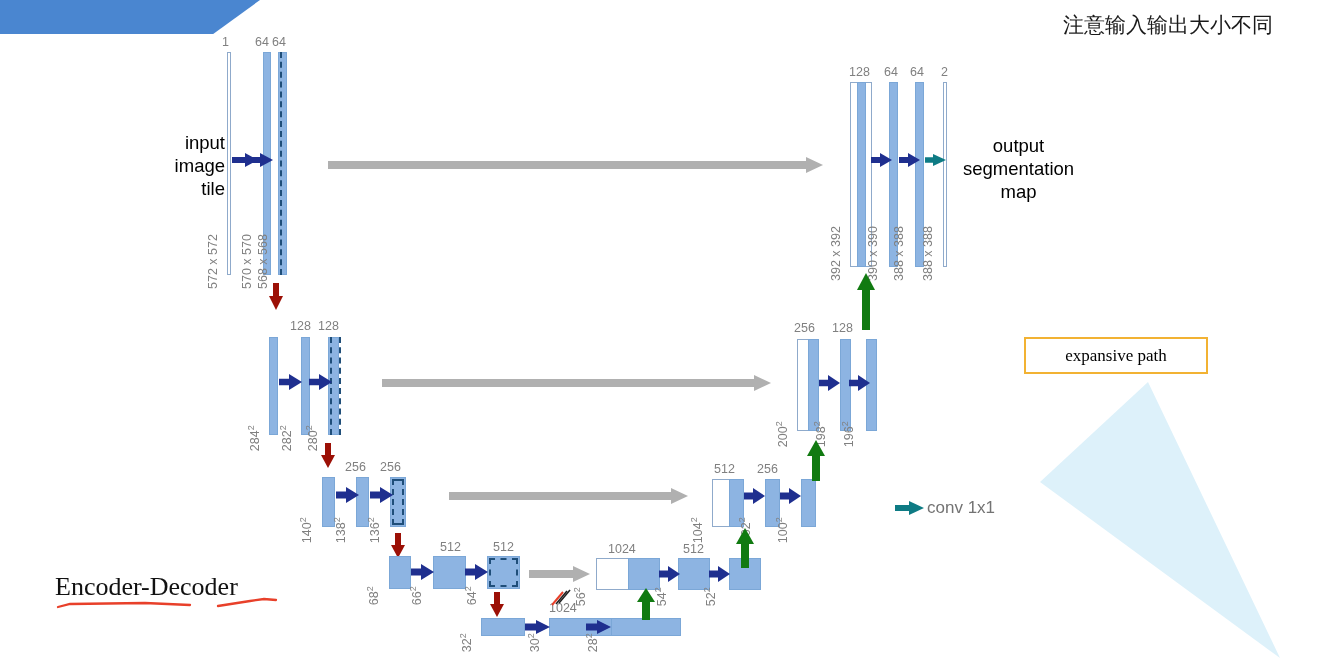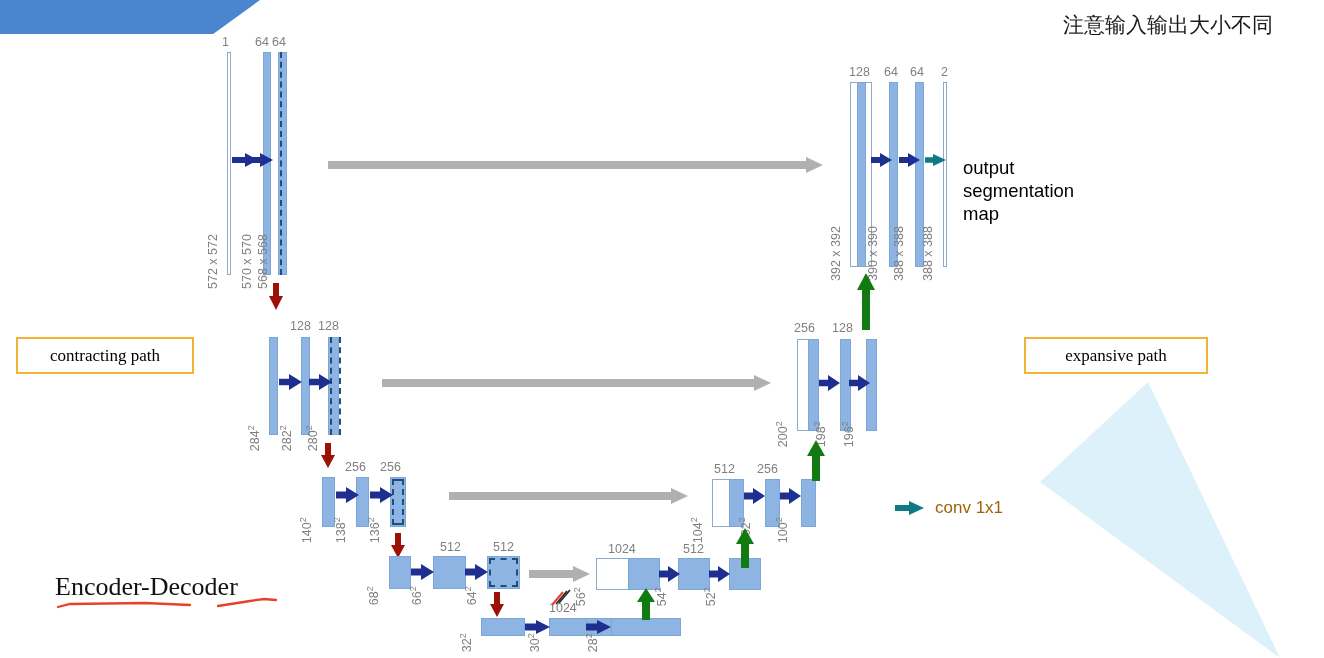--- a/index.html
+++ b/index.html
@@ -52,32 +52,34 @@
 
   <div class="abs deco-banner"></div>
   <div class="abs deco-triangle">
     <svg width="285" height="276">
         <polygon points="108,0 0,100 240,276" fill="#ddf1fa"></polygon>
       </svg>
   </div>
 
   <div class="abs cn-text" style="left:1063px;top:11px;">注意输入输出大小不同</div>
 
-  <div class="abs path-box" style="left:16px;top:337px;width:178px;height:37px;">contracting path</div>
   <div class="abs path-box" style="left:1024px;top:337px;width:184px;height:37px;">expansive path</div>
 
   <div class="abs ed-text" style="left:55px;top:572px;">Encoder-Decoder</div>
   <div class="abs" style="left:50px;top:594px;">
     <svg width="230" height="18">
       <path d="M8,13 L20,10 L95,9 L140,11" stroke="#e8402a" stroke-width="2.3" fill="none" stroke-linecap="round"></path>
       <path d="M168,12 L200,7 L214,5 L226,6" stroke="#e8402a" stroke-width="2.3" fill="none" stroke-linecap="round"></path>
     </svg>
   </div>
 
-  <div class="abs io-text" style="left:963px;top:156px;">output
+  <div class="abs io-text" style="left:170px;top:131px;text-align:right;width:55px;">input
+image
+tile</div>
+  <div class="abs io-text" style="left:963px;top:134px;text-align:center;">output
 segmentation
 map</div>
 
   <div class="abs blk hairline" style="left:227px;top:52px;width:4px;height:223px;"></div>
   <div class="abs chan" style="left:222px;top:36px;">1</div>
   <div class="abs size" style="left:220px;top:275px;">572 x 572</div>
 
   <div class="abs blk thin" style="left:263px;top:52px;width:8px;height:223px;"></div>
   <div class="abs chan" style="left:255px;top:36px;">64</div>
   <div class="abs size" style="left:254px;top:275px;">570 x 570</div>
@@ -407,18 +409,18 @@
 
 
 
     <div class="leg-row">
       <span class="leg-ico">
         <svg width="30" height="14">
             <path d="M0,7 L16,7" stroke="#0e7b84" stroke-width="6"></path>
             <polygon points="14,0 29,7 14,14" fill="#0e7b84"></polygon>
           </svg>
       </span>
-      <span class="leg-lbl" style="color:#a16207;margin-left:8px;">conv 1x1</span>
+      <span class="leg-lbl" style="color:#737373;">conv 1x1</span>
     </div>
 
   </div>
 
 </div>
 
 </body></html>

